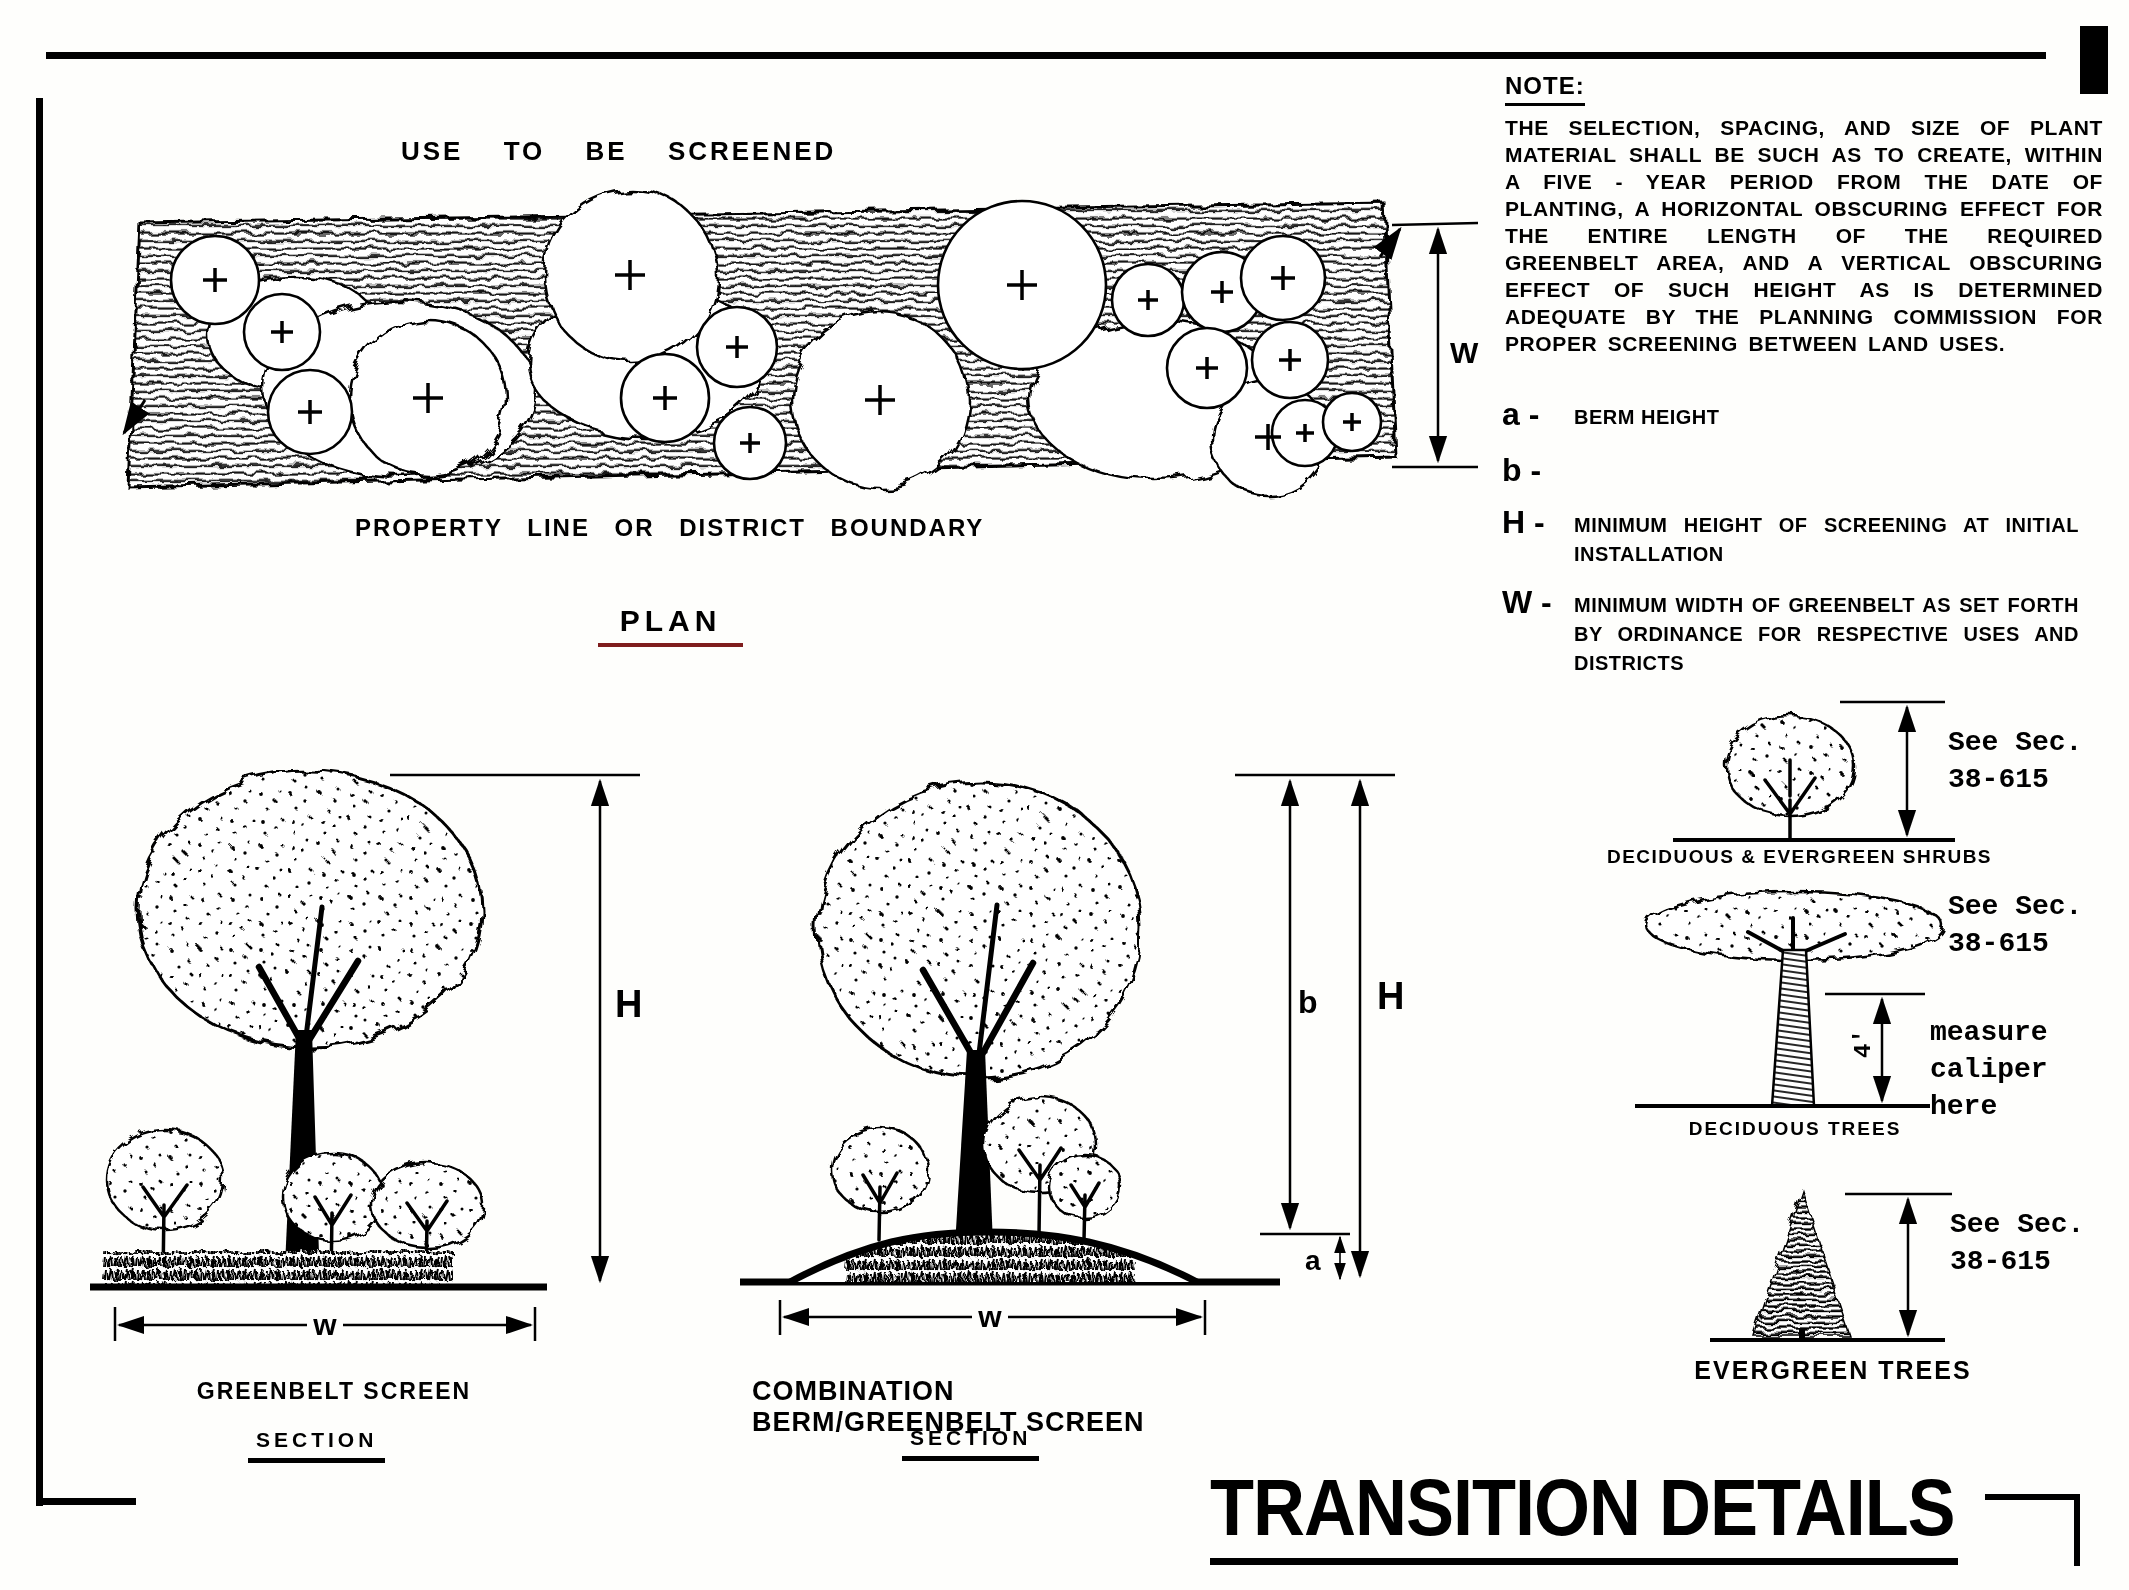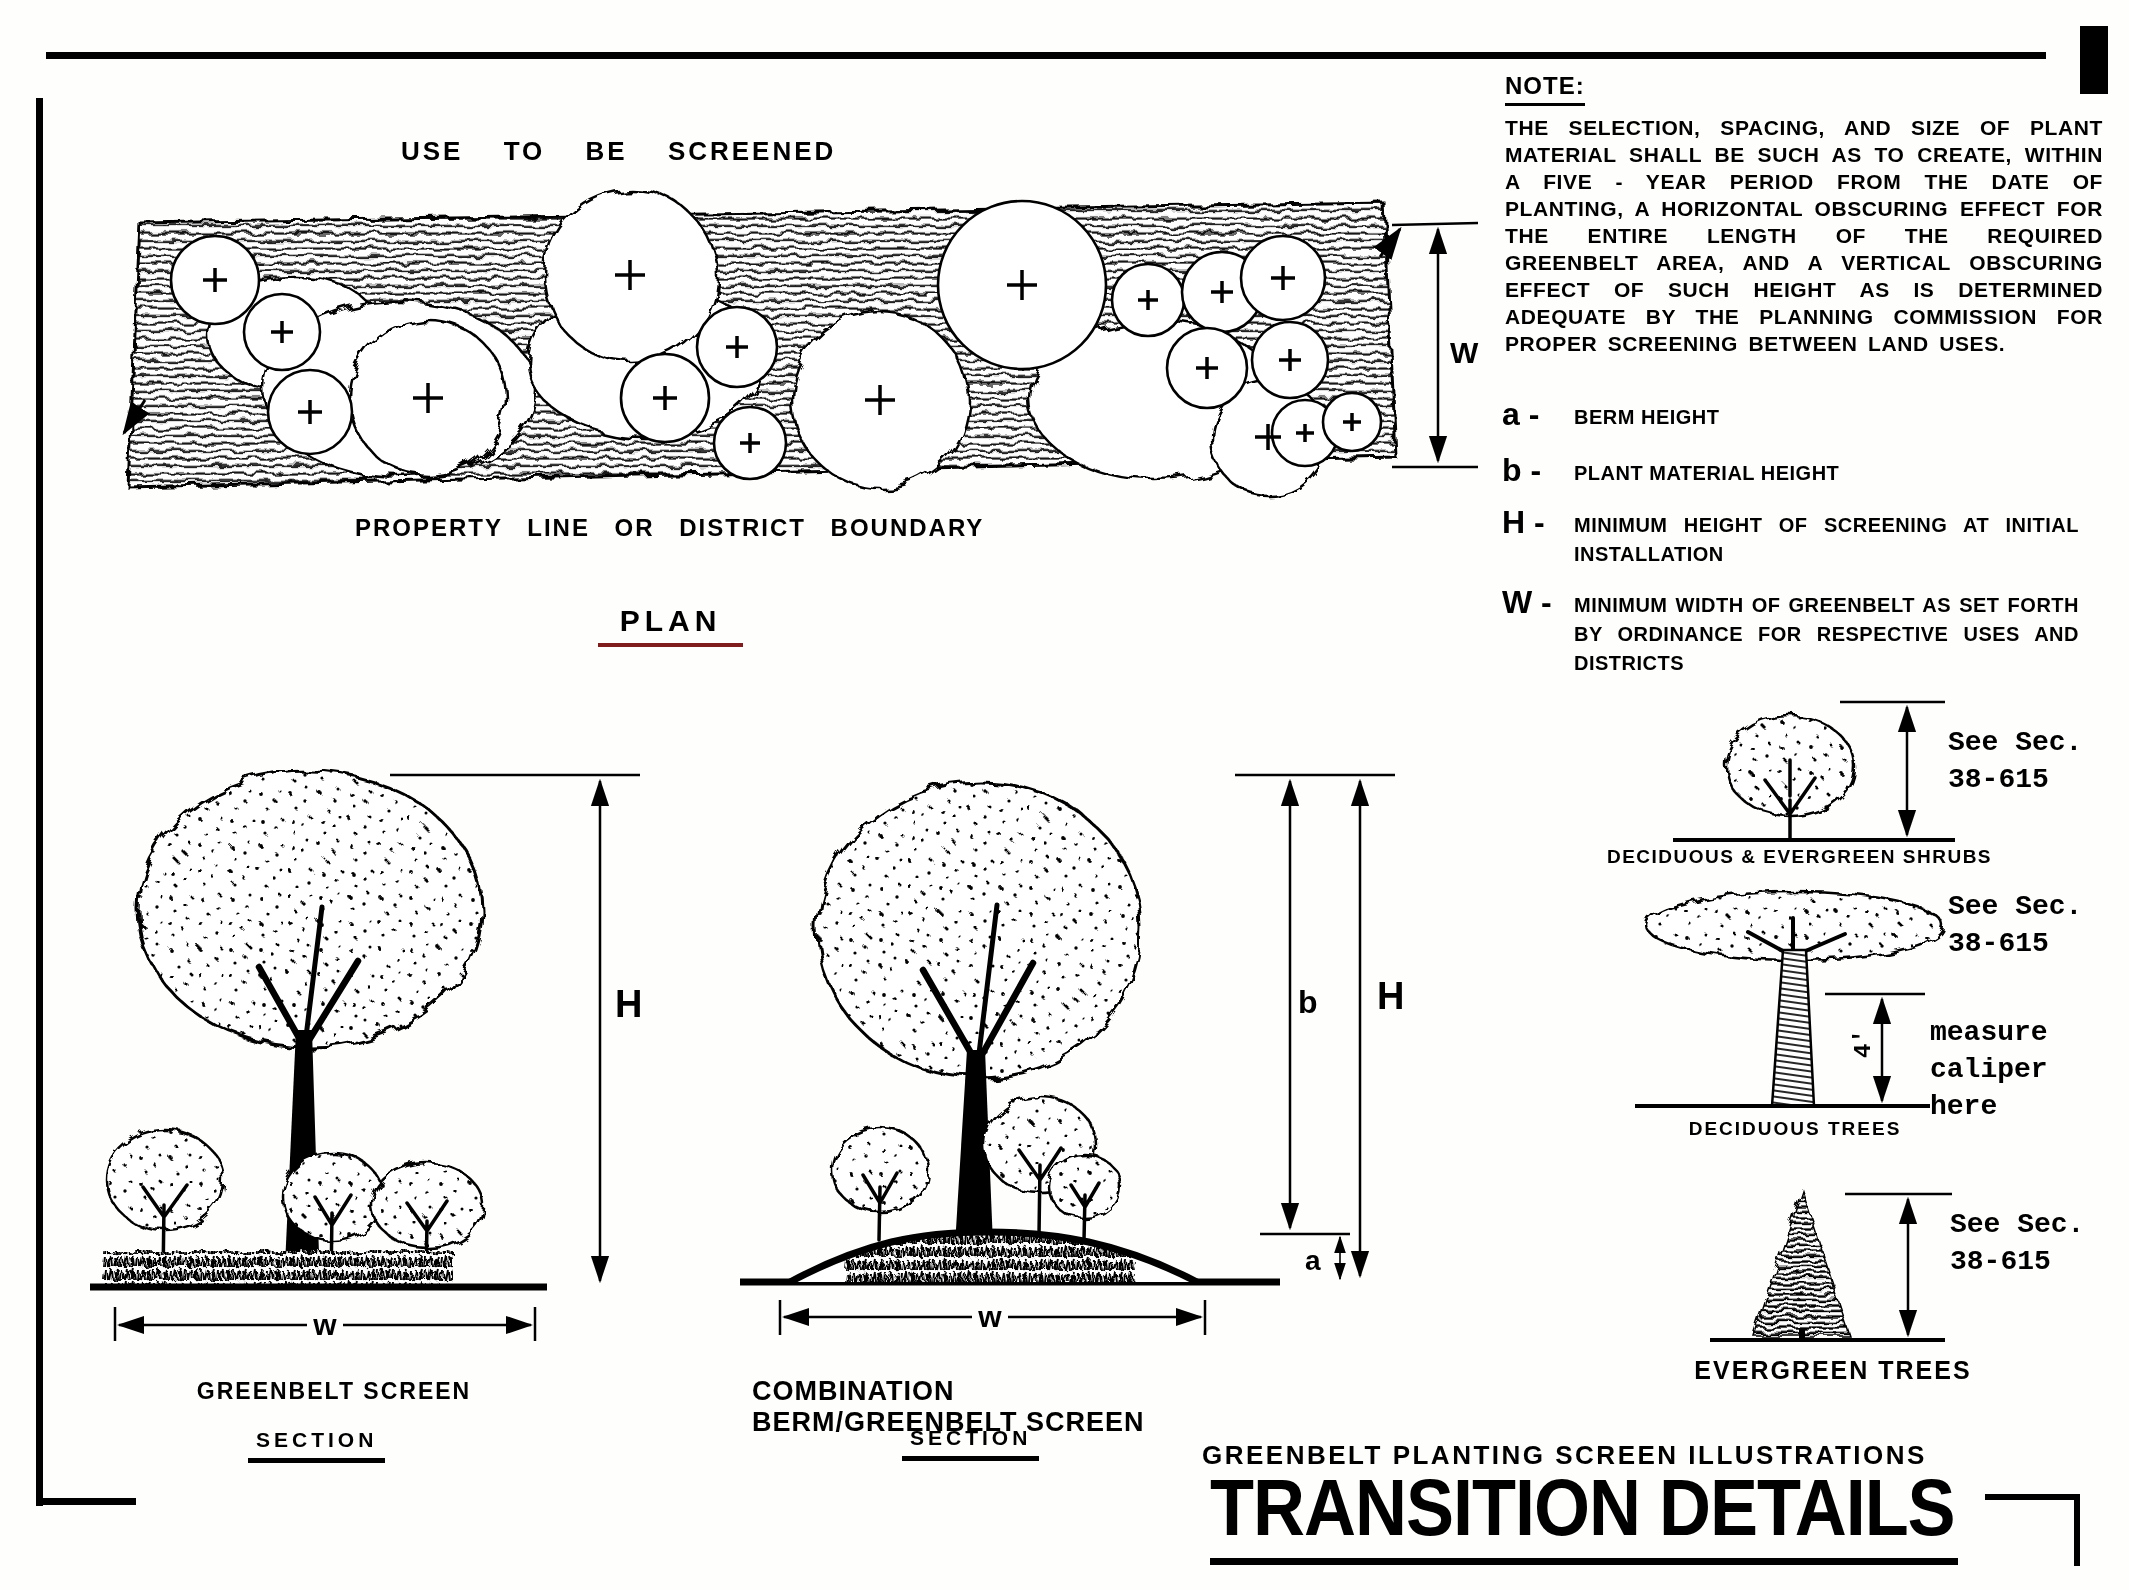--- a/index.html
+++ b/index.html
@@ -227,21 +227,20 @@
 
   <div class="lbl note-h">NOTE:</div>
   <div class="lbl note-b">THE SELECTION, SPACING, AND SIZE OF PLANT MATERIAL SHALL BE SUCH AS TO CREATE, WITHIN A FIVE - YEAR PERIOD FROM THE DATE OF PLANTING, A HORIZONTAL OBSCURING EFFECT FOR THE ENTIRE LENGTH OF THE REQUIRED GREENBELT AREA, AND A VERTICAL OBSCURING EFFECT OF SUCH HEIGHT AS IS DETERMINED ADEQUATE BY THE PLANNING COMMISSION FOR PROPER SCREENING BETWEEN LAND USES.</div>
 
   <div class="legend-row" style="top:396px">
     <div class="legend-sym">a -</div>
     <div class="legend-text">BERM HEIGHT</div>
   </div>
   <div class="legend-row" style="top:452px">
     <div class="legend-sym">b -</div>
-    <div class="legend-text">PLANT MATERIAL HEIGHT</div>
   </div>
   <div class="legend-row" style="top:504px">
     <div class="legend-sym">H -</div>
     <div class="legend-text">MINIMUM HEIGHT OF SCREENING AT INITIAL INSTALLATION</div>
   </div>
   <div class="legend-row" style="top:584px">
     <div class="legend-sym">W -</div>
     <div class="legend-text">MINIMUM WIDTH OF GREENBELT AS SET FORTH BY ORDINANCE FOR RESPECTIVE USES AND DISTRICTS</div>
   </div>
 
@@ -286,16 +285,15 @@
     </g>
     <line x1="122" y1="146" x2="122" y2="158" stroke="#000" stroke-width="6"></line>
     <line x1="30" y1="158" x2="265" y2="158" stroke="#000" stroke-width="4"></line>
     <line x1="165" y1="12" x2="272" y2="12" stroke="#000" stroke-width="2.5"></line>
     <line x1="228" y1="17" x2="228" y2="153" stroke="#000" stroke-width="2.5" marker-start="url(#arr)" marker-end="url(#arr)"></line>
   </svg>
   <div class="lbl mono see3">See Sec.
 38-615</div>
   <div class="lbl d3">EVERGREEN TREES</div>
 
-  <div class="lbl foot-sub">GREENBELT PLANTING SCREEN ILLUSTRATIONS</div>
   <div class="lbl foot-title">TRANSITION DETAILS</div>
 
 </div>
 
 </body></html>

